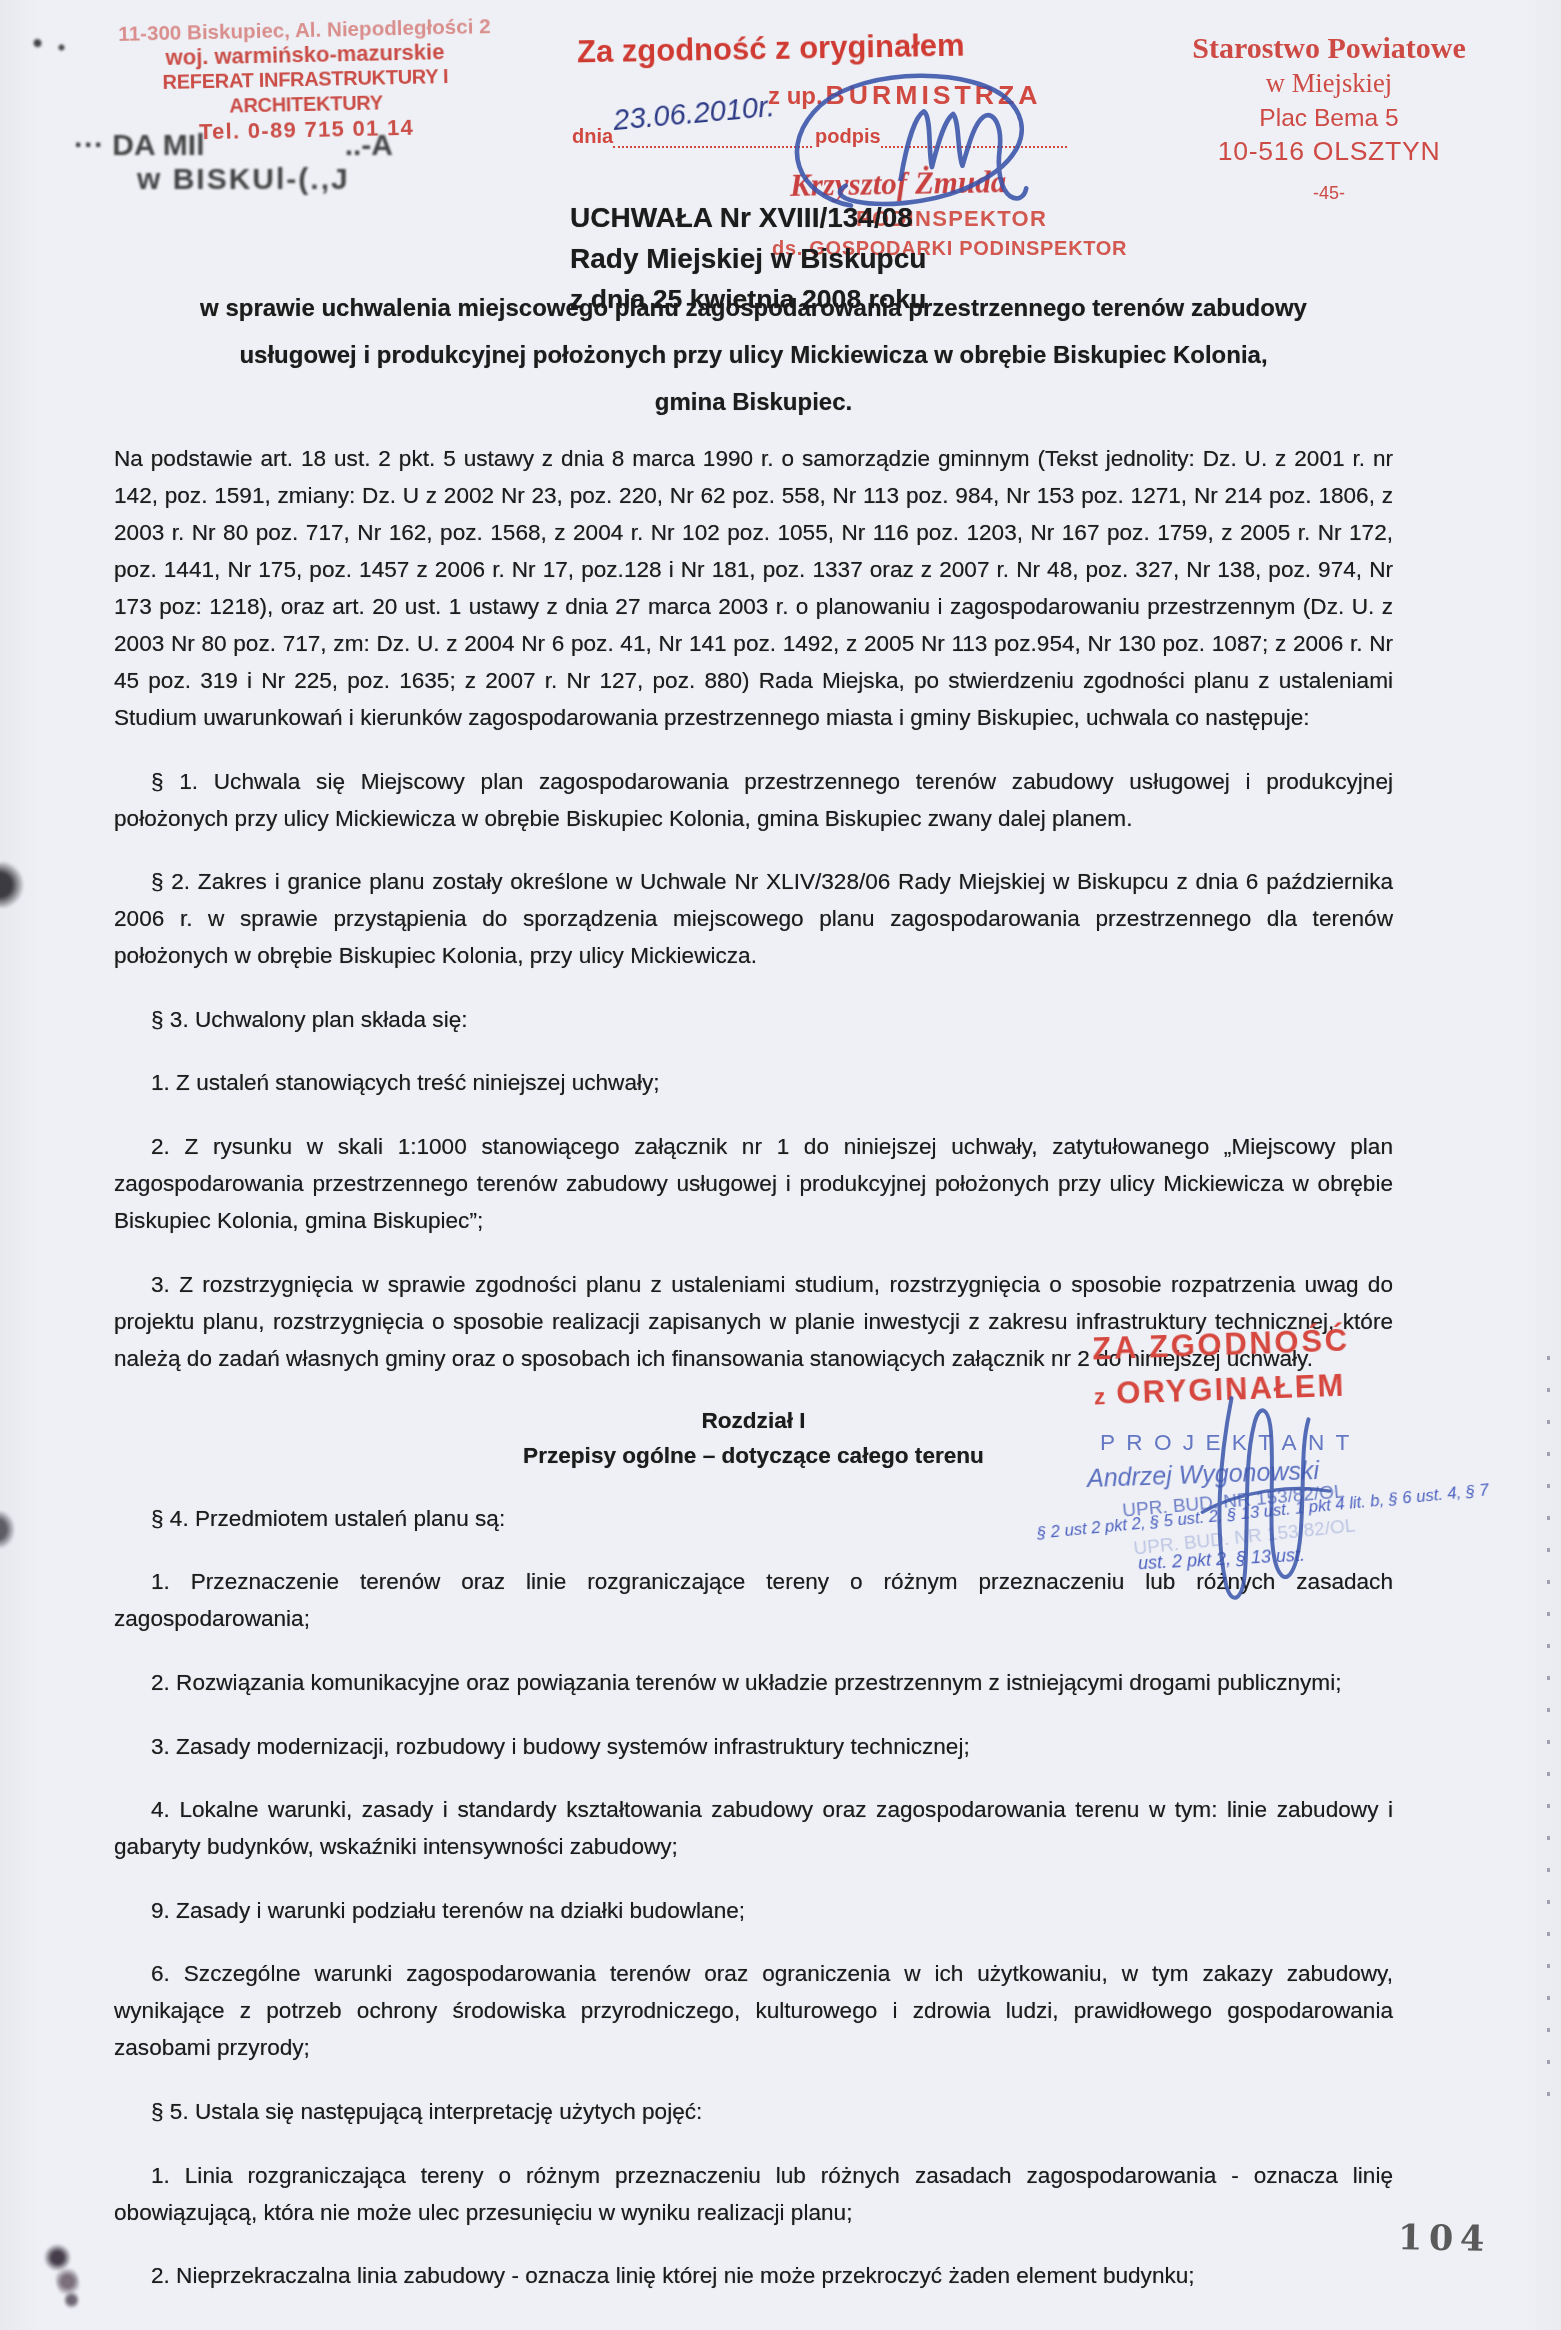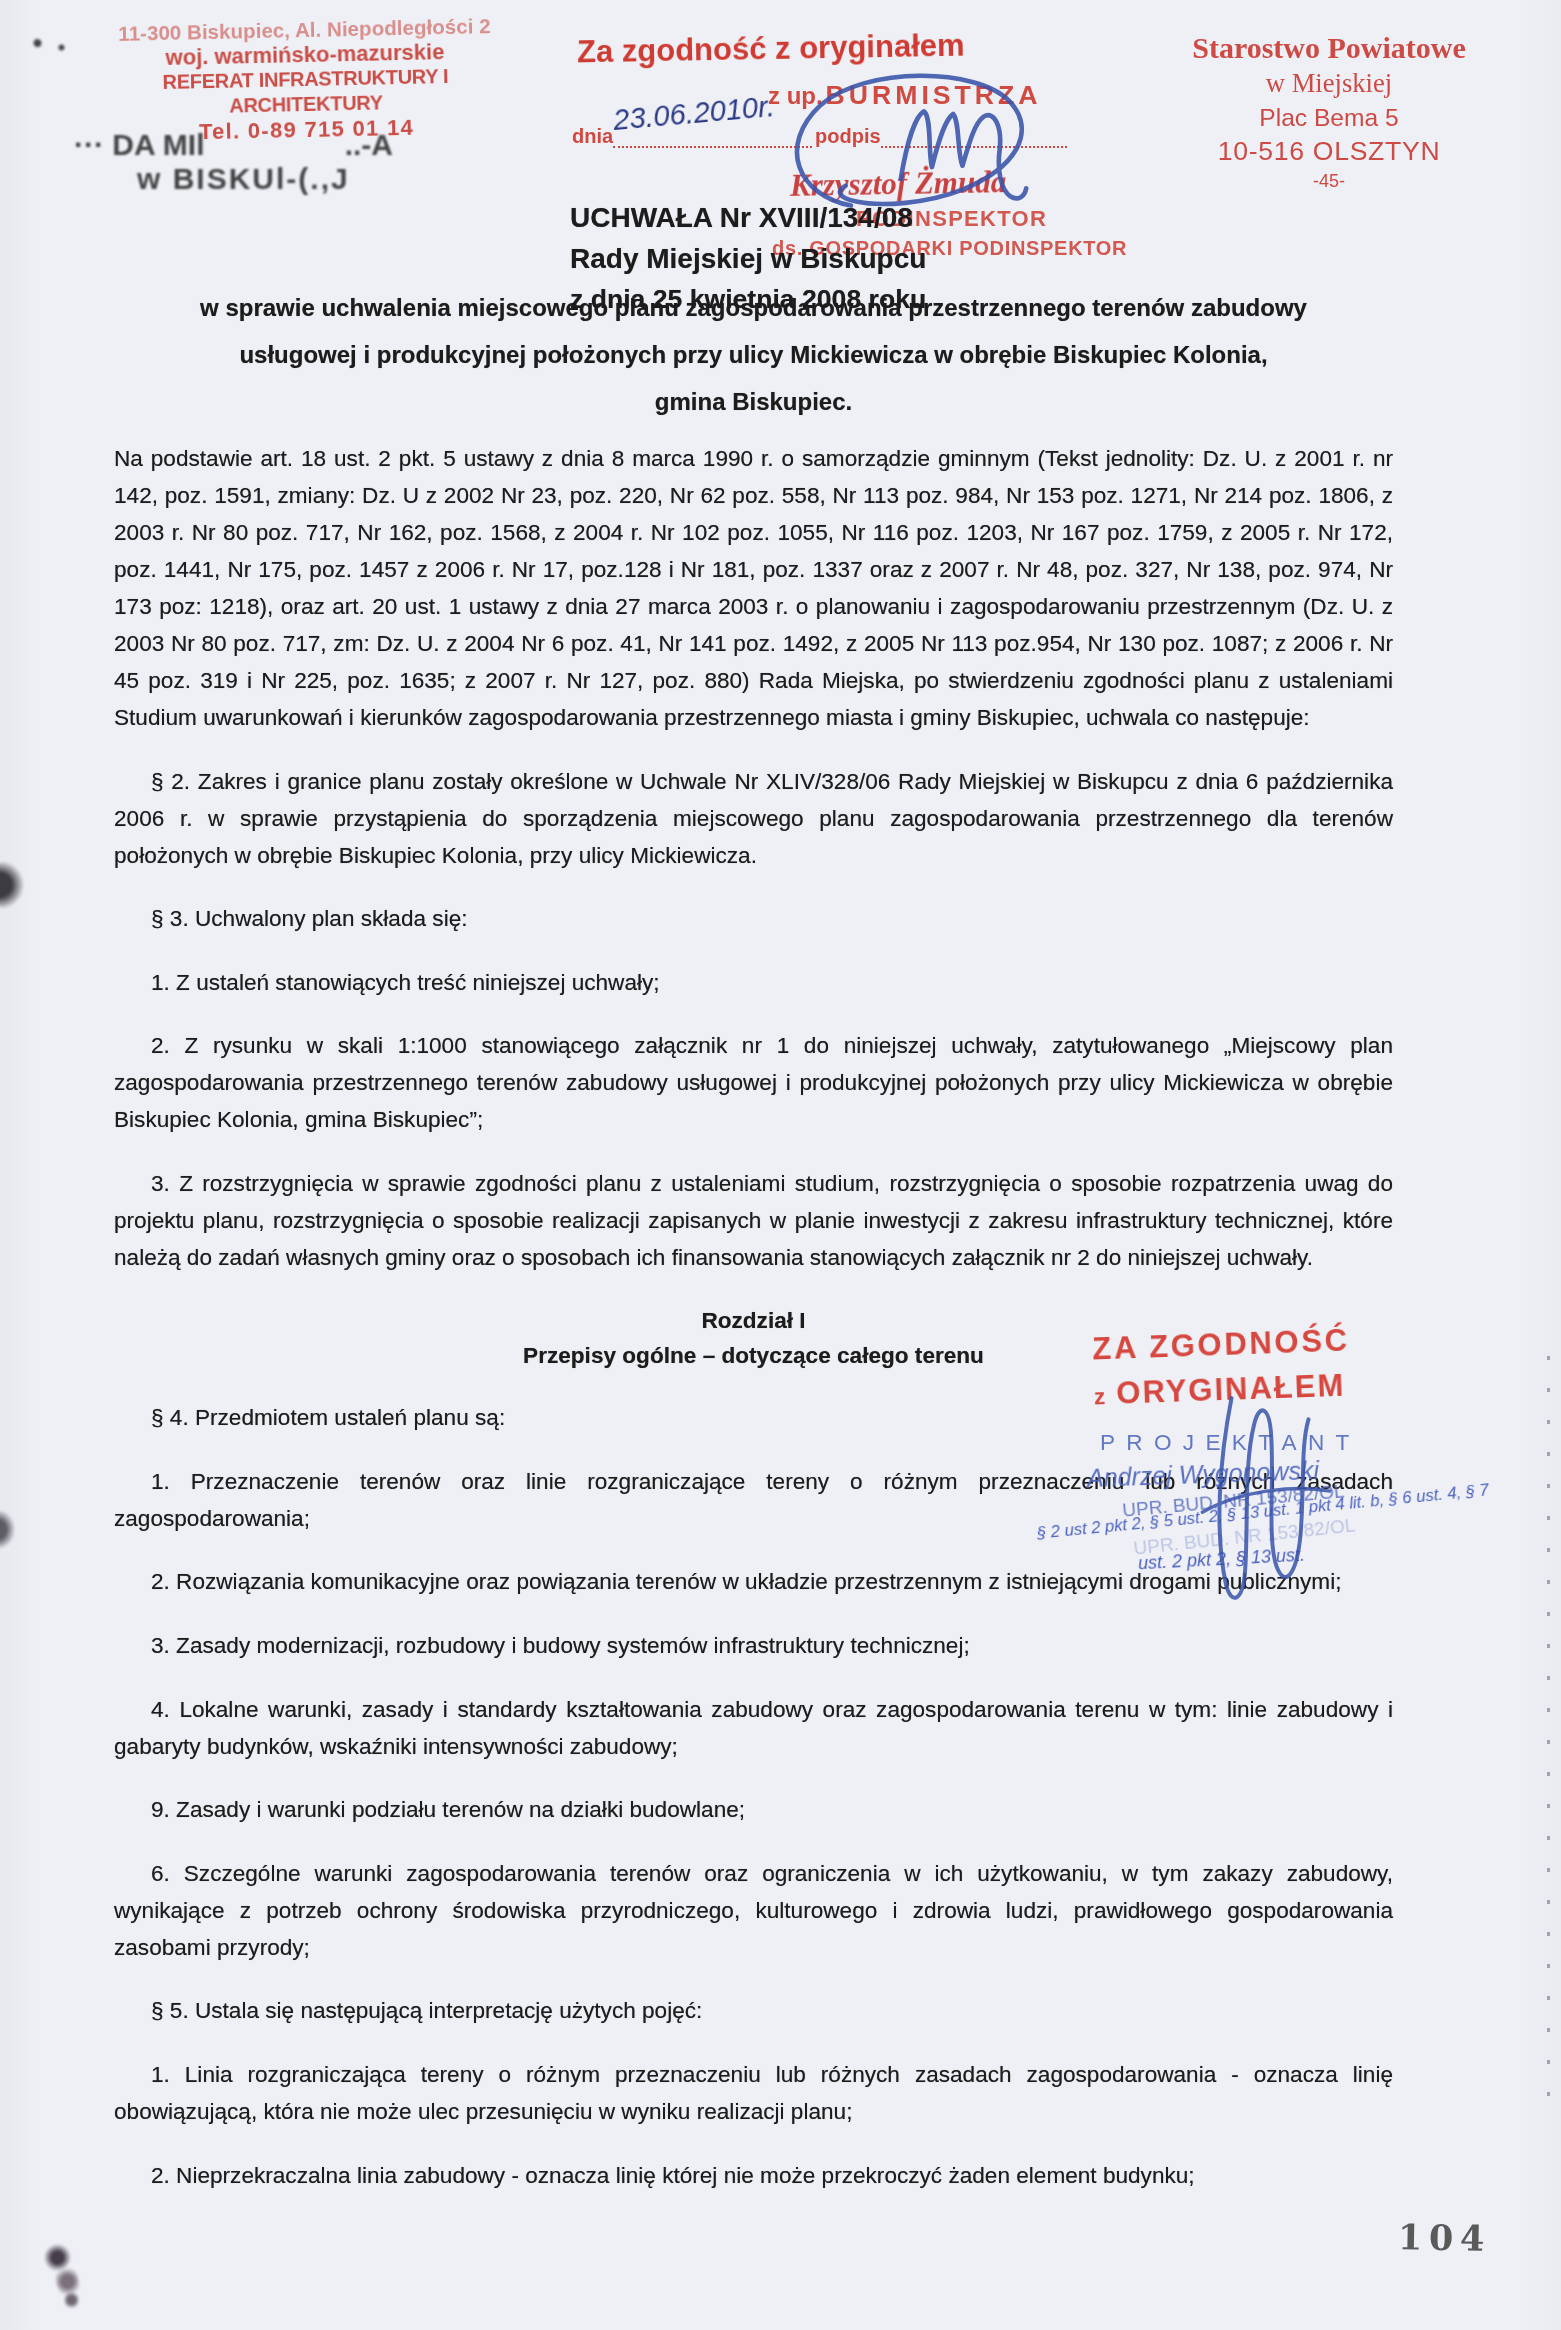--- a/index.html
+++ b/index.html
@@ -37,21 +37,21 @@
   
   .resolution{left:570px;top:197px;font-weight:bold;line-height:41px;white-space:nowrap;}
   .resolution .r1,.resolution .r2{font-size:28px;}
   .resolution .r3{font-size:26.6px;}
   
   .starostwo{left:1156px;top:31px;width:346px;text-align:center;color:#ce4a45;filter:blur(0.2px);}
   .starostwo .s1{font-family:"Liberation Serif",serif;font-weight:bold;font-size:30px;}
   .starostwo .s2{font-family:"Liberation Serif",serif;font-size:26.6px;margin-top:2.7px;}
   .starostwo .s3{font-size:24.6px;margin-top:5.3px;}
   .starostwo .s4{font-size:26.6px;margin-top:4px;letter-spacing:0.7px;}
-  .starostwo .s5{font-size:18px;margin-top:4px;}
+  .starostwo .s5{font-size:18px;margin-top:16px;}
   
   .doc-title{left:114px;top:284px;width:1279px;text-align:center;font-weight:bold;font-size:24px;line-height:47px;}
   
   .content{left:114px;top:440px;width:1279px;}
   .content p{font-size:22.6px;line-height:37px;margin:0 0 26.6px;text-align:justify;}
   .content p.ind{text-indent:37px;}
   .chapter{text-align:center;font-weight:bold;font-size:22.6px;line-height:35px;margin:0 0 26.6px;}
   
   .za-zgodnosc{left:1093px;top:1327px;color:#d6473f;transform:rotate(-2deg);font-weight:bold;filter:blur(0.2px);white-space:nowrap;}
   .za-zgodnosc .z1{font-size:31px;letter-spacing:2.7px;}
@@ -129,20 +129,21 @@
   </div>
 
   <div class="abs doc-title scan">
     <div>w sprawie uchwalenia  miejscowego planu zagospodarowania przestrzennego terenów zabudowy</div>
     <div>usługowej i produkcyjnej położonych przy ulicy Mickiewicza w obrębie Biskupiec Kolonia,</div>
     <div>gmina Biskupiec.</div>
   </div>
 
   <div class="abs content scan">
     <p>Na podstawie art. 18 ust. 2 pkt. 5 ustawy z dnia 8 marca 1990 r. o samorządzie gminnym (Tekst jednolity: Dz. U. z 2001 r. nr 142, poz. 1591, zmiany: Dz. U z 2002 Nr 23, poz. 220, Nr 62 poz. 558, Nr 113 poz. 984, Nr 153 poz. 1271, Nr 214 poz. 1806, z 2003 r. Nr 80 poz. 717, Nr 162, poz. 1568, z 2004 r. Nr 102 poz. 1055, Nr 116 poz. 1203, Nr 167 poz. 1759, z 2005 r. Nr 172, poz. 1441, Nr 175, poz. 1457 z 2006 r. Nr 17, poz.128 i Nr 181, poz. 1337 oraz z 2007 r. Nr 48, poz. 327, Nr 138, poz. 974, Nr 173 poz: 1218), oraz art. 20 ust. 1  ustawy z dnia 27 marca 2003 r. o planowaniu i zagospodarowaniu przestrzennym (Dz. U. z 2003 Nr 80 poz. 717, zm: Dz. U. z 2004 Nr 6 poz. 41, Nr 141 poz. 1492, z 2005 Nr 113 poz.954, Nr 130 poz. 1087; z 2006 r. Nr 45 poz. 319 i Nr 225, poz. 1635; z 2007 r. Nr 127, poz. 880) Rada Miejska, po stwierdzeniu zgodności planu z ustaleniami Studium uwarunkowań i kierunków zagospodarowania przestrzennego miasta i gminy Biskupiec,  uchwala co następuje:</p>
+    <p class="ind">§ 1. Uchwala się Miejscowy plan zagospodarowania przestrzennego terenów zabudowy usługowej i produkcyjnej położonych przy ulicy Mickiewicza w obrębie Biskupiec Kolonia, gmina Biskupiec zwany dalej planem.</p>
     <p class="ind">§ 2. Zakres i granice planu zostały określone w Uchwale Nr XLIV/328/06 Rady Miejskiej w Biskupcu z dnia 6 października 2006 r. w sprawie przystąpienia do sporządzenia miejscowego planu zagospodarowania przestrzennego dla terenów położonych w obrębie Biskupiec Kolonia, przy ulicy Mickiewicza.</p>
     <p class="ind">§ 3. Uchwalony plan składa się:</p>
     <p class="ind">1. Z ustaleń stanowiących treść niniejszej uchwały;</p>
     <p class="ind">2. Z rysunku w skali 1:1000 stanowiącego załącznik nr 1 do niniejszej uchwały, zatytułowanego „Miejscowy plan zagospodarowania przestrzennego terenów zabudowy usługowej i produkcyjnej położonych przy ulicy Mickiewicza w obrębie Biskupiec Kolonia, gmina Biskupiec”;</p>
     <p class="ind">3. Z rozstrzygnięcia w sprawie zgodności planu z ustaleniami studium, rozstrzygnięcia o sposobie rozpatrzenia uwag do projektu planu, rozstrzygnięcia o sposobie realizacji zapisanych w planie inwestycji z zakresu infrastruktury technicznej, które należą do zadań własnych gminy oraz o sposobach ich finansowania stanowiących załącznik nr 2 do niniejszej uchwały.</p>
     <div class="chapter">
       <div>Rozdział I</div>
       <div>Przepisy ogólne – dotyczące całego terenu</div>
     </div>
     <p class="ind">§ 4. Przedmiotem ustaleń planu są:</p>

